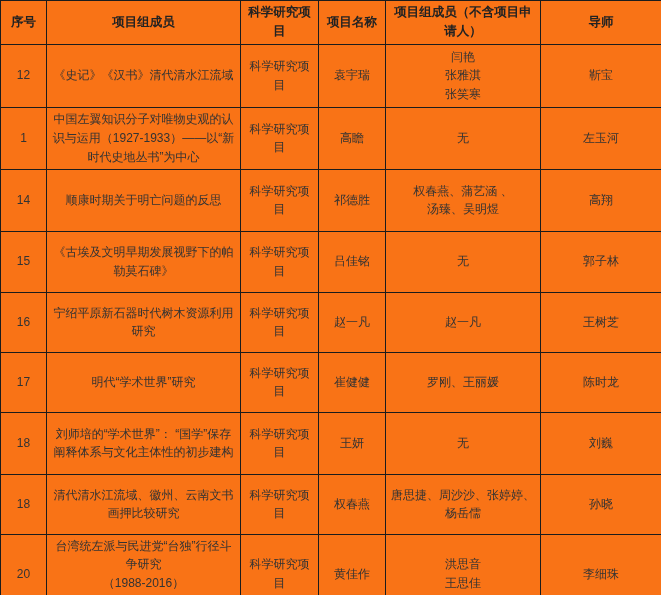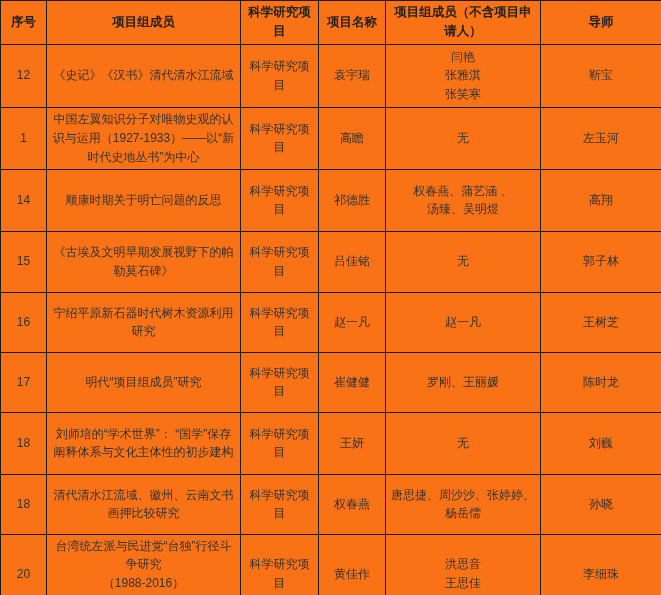--- a/index.html
+++ b/index.html
@@ -120,21 +120,21 @@
         <td>16</td>
         <td>宁绍平原新石器时代树木资源利用研究</td>
         <td>科学研究项目</td>
         <td>赵一凡</td>
         <td>赵一凡</td>
         <td>王树芝</td>
       </tr>
 
       <tr class="r17">
         <td>17</td>
-        <td>明代“项目组成员”研究</td>
+        <td>明代“学术世界”研究</td>
         <td>科学研究项目</td>
         <td>崔健健</td>
         <td>罗刚、王丽媛</td>
         <td>陈时龙</td>
       </tr>
 
       <tr class="r18">
         <td>18</td>
         <td>刘师培的“学术世界”： “国学”保存阐释体系与文化主体性的初步建构</td>
         <td>科学研究项目</td>

